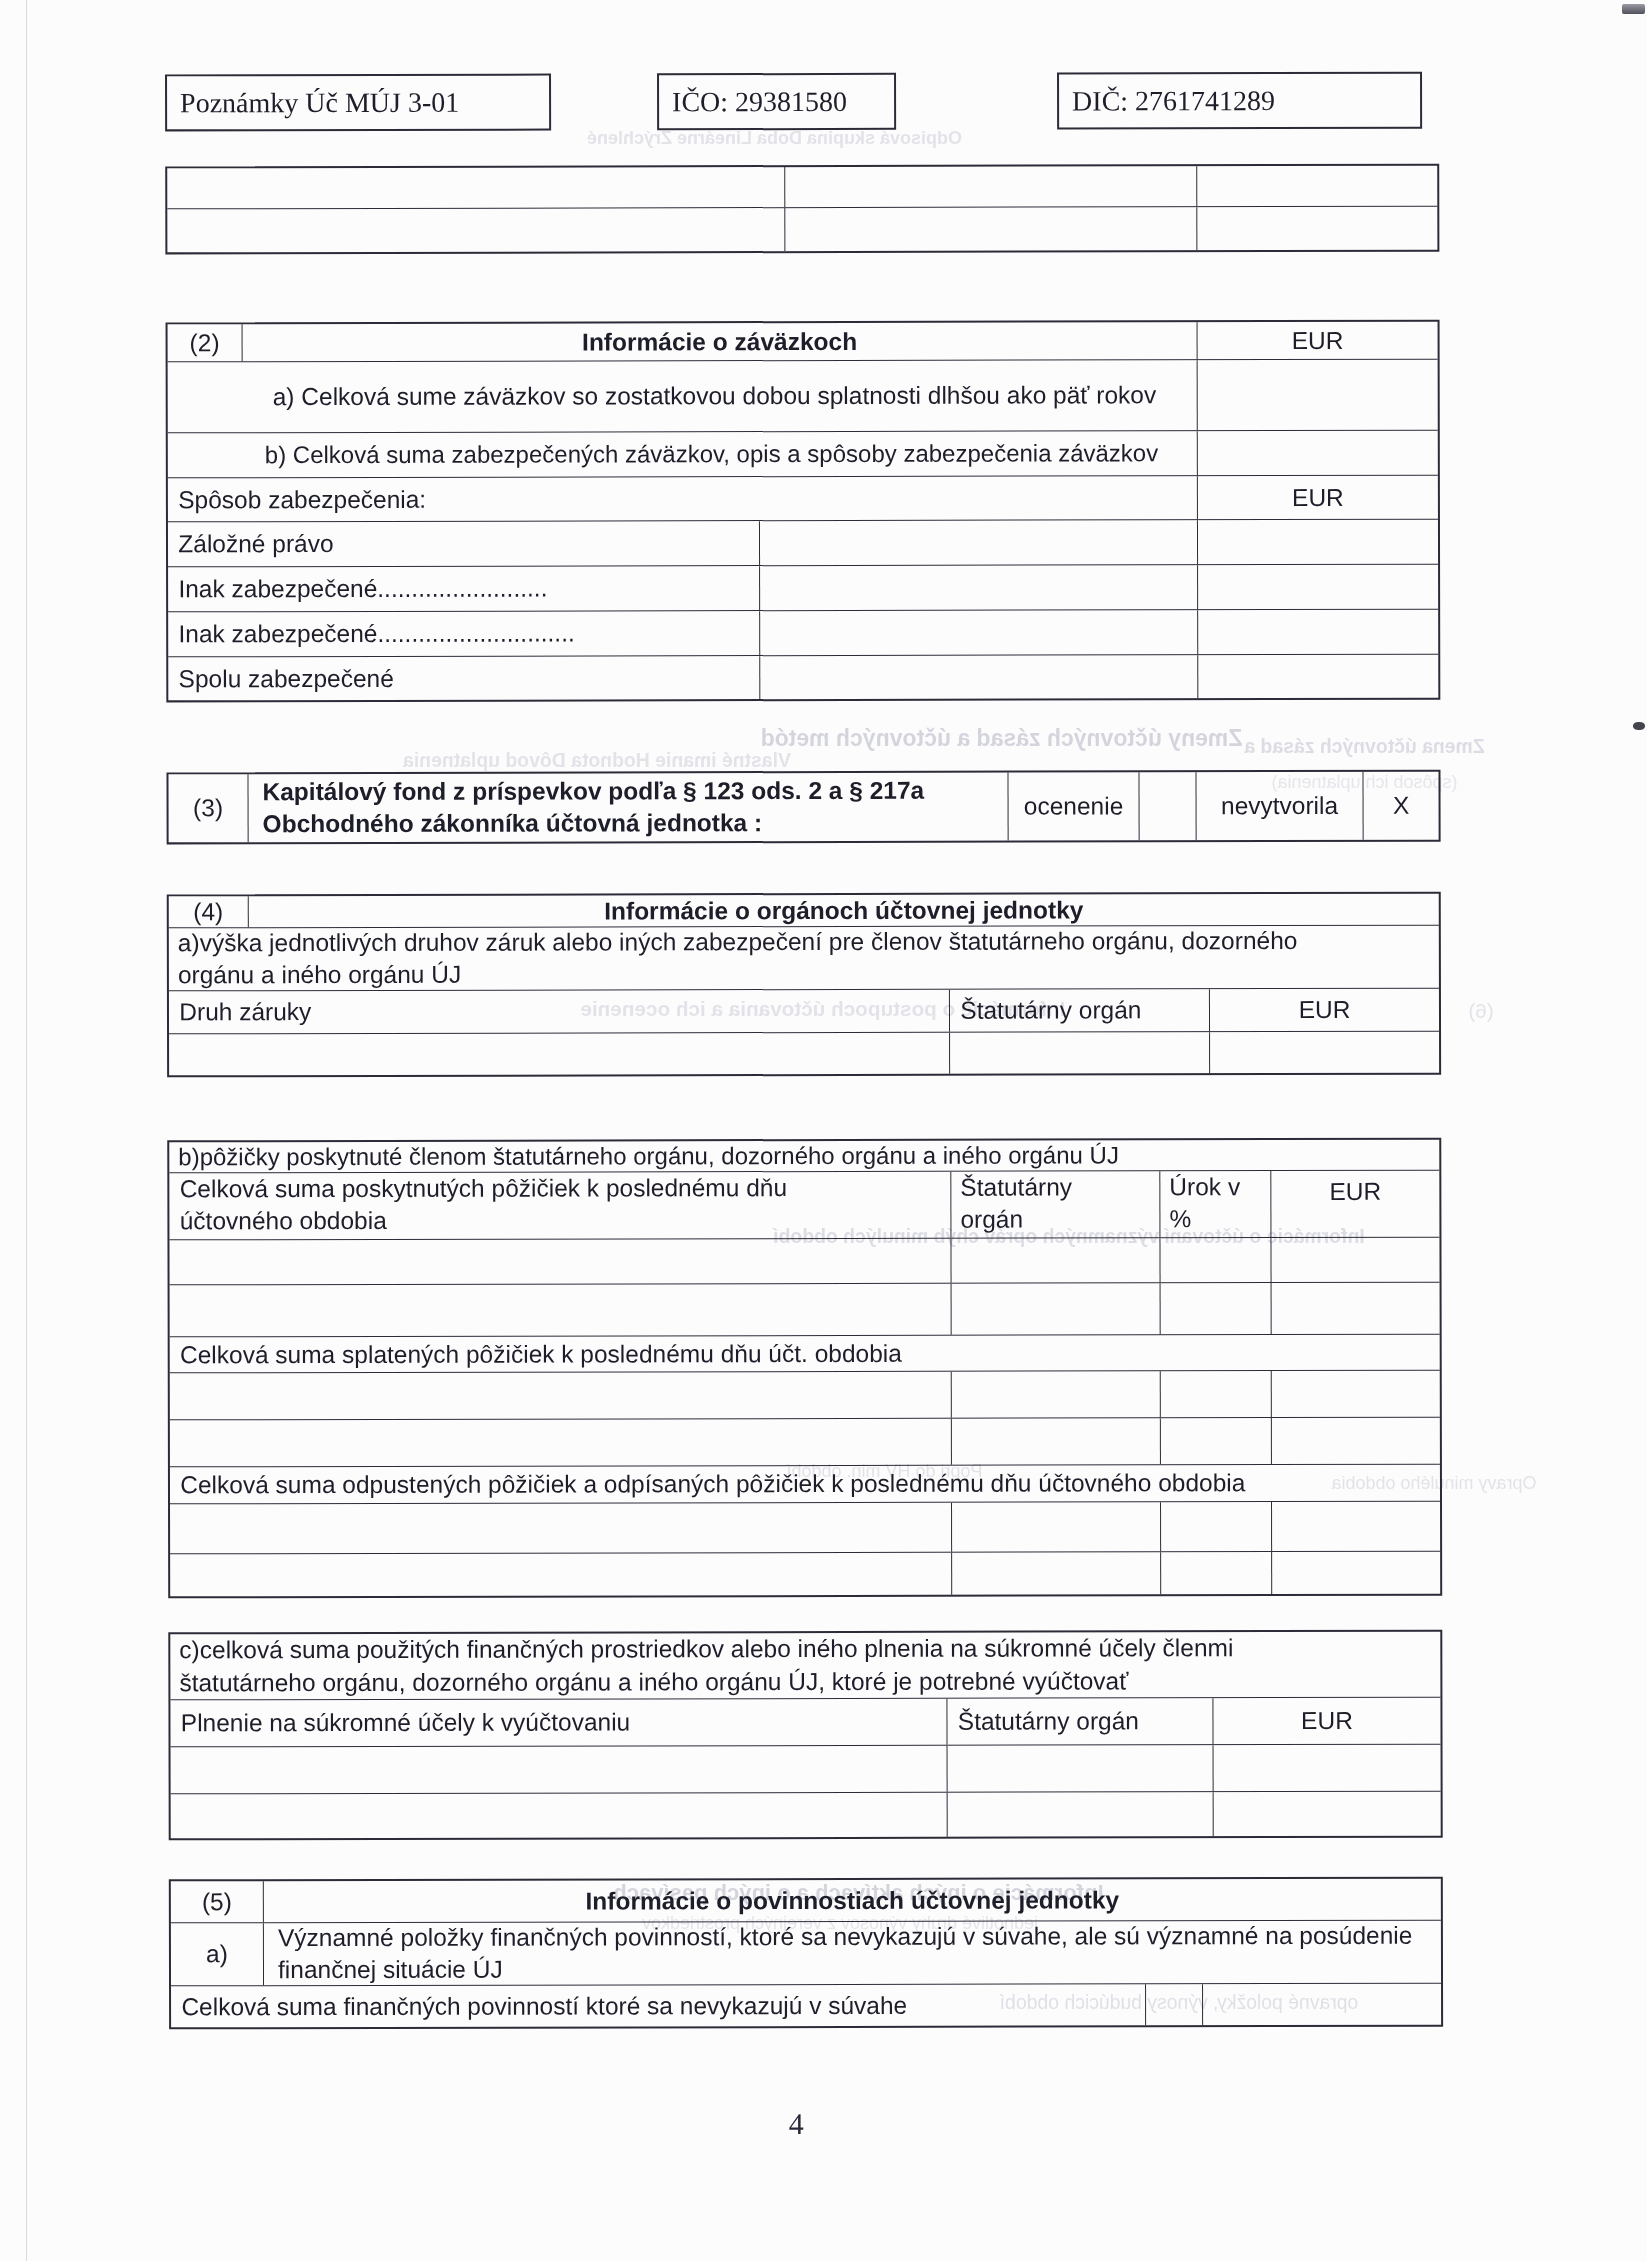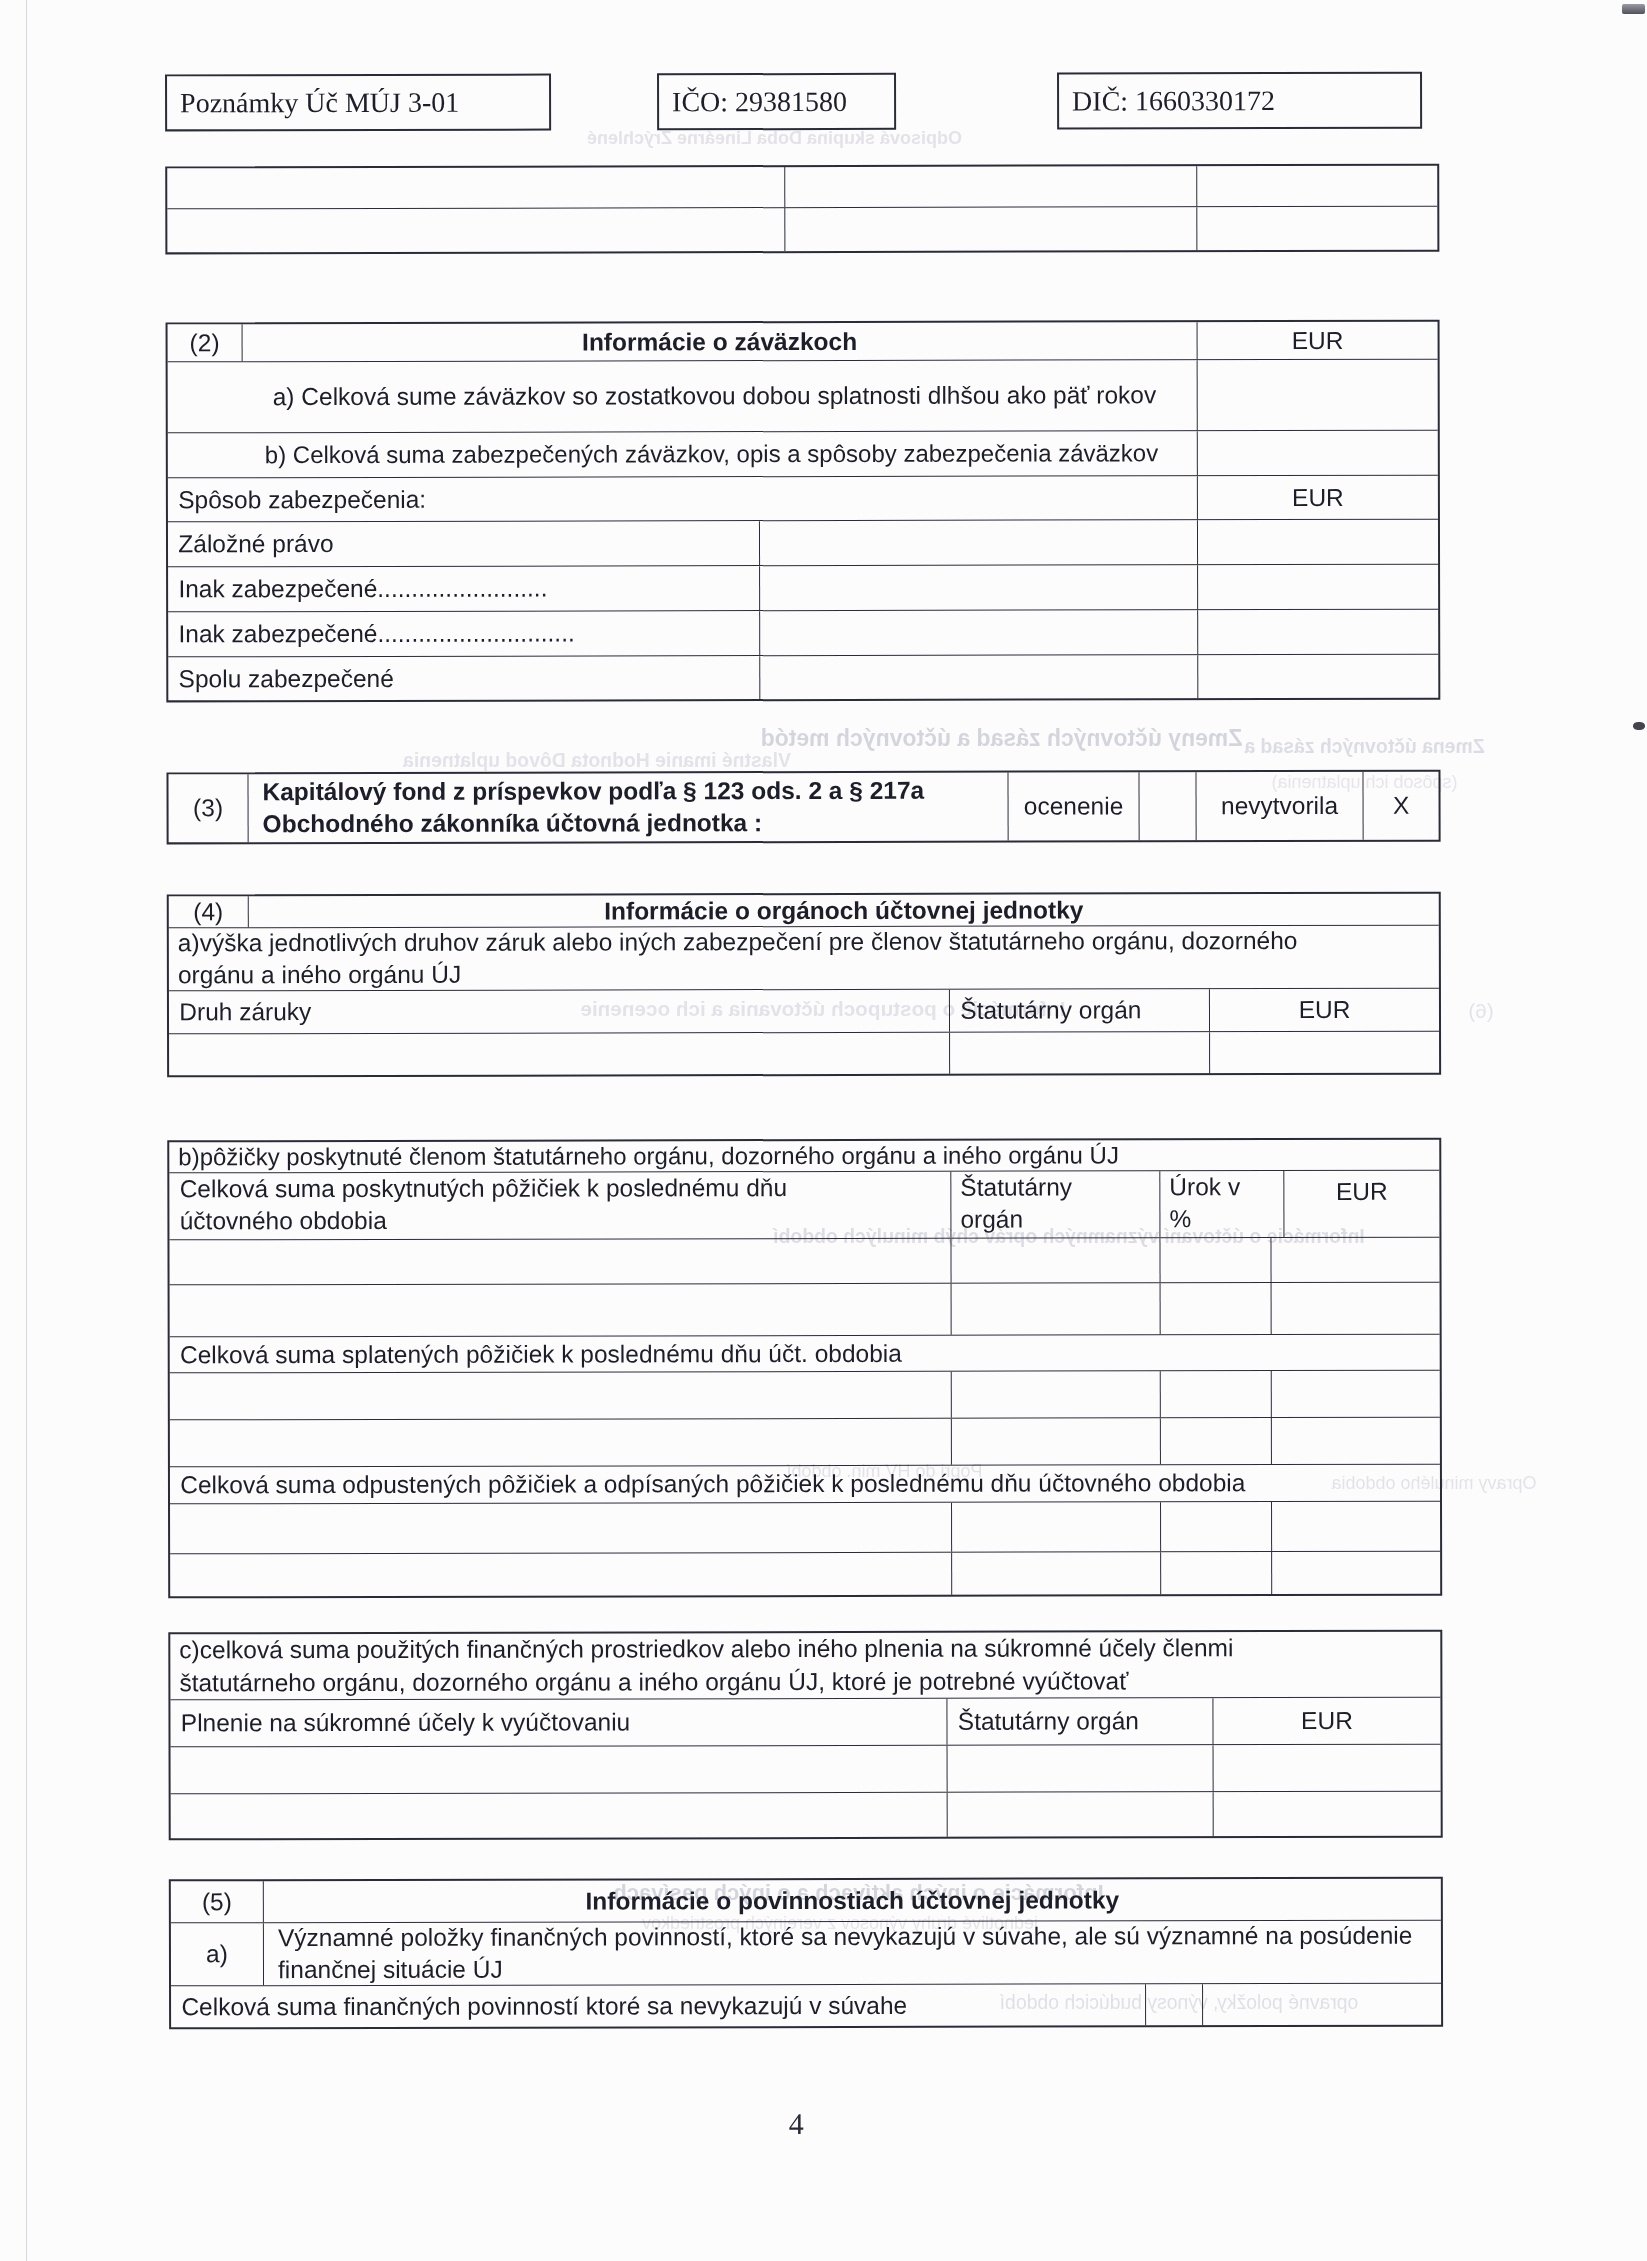--- a/index.html
+++ b/index.html
@@ -72,21 +72,21 @@
 
   <div class="tilt">
 
     <div class="hbox" style="left:167px;top:73px;width:386px;">
       <span>Poznámky Úč MÚJ 3-01</span>
     </div>
     <div class="hbox" style="left:659px;top:73px;width:239px;">
       <span>IČO: 29381580</span>
     </div>
     <div class="hbox" style="left:1059px;top:73px;width:365px;">
-      <span>DIČ: 1660330172</span>
+      <span>DIČ: 2761741289</span>
     </div>
 
     <div class="tbl" style="top:165px;height:88px;">
       <div class="row first" style="height:40px">
         <div class="cell first" style="width:617px"></div>
         <div class="cell" style="width:412px"></div>
         <div class="cell fillc"></div>
       </div>
       <div class="row fill">
         <div class="cell first" style="width:617px"></div>
@@ -180,21 +180,21 @@
           <span style="margin-left:9px">b)pôžičky poskytnuté členom štatutárneho orgánu, dozorného orgánu a iného orgánu ÚJ</span>
         </div>
       </div>
       <div class="row" style="height:67px">
         <div class="cell first np top" style="width:781px">
           <span class="wrap" style="width:646px;margin-left:10.3px">Celková suma poskytnutých pôžičiek k poslednému dňu účtovného obdobia</span>
         </div>
         <div class="cell np top" style="width:209px">
           <span class="wrap" style="width:149px;margin-left:9px">Štatutárny orgán</span>
         </div>
-        <div class="cell np top" style="width:124px">
+        <div class="cell np top" style="width:111px">
           <span class="wrap" style="width:71px;margin-left:9px">Úrok v %</span>
         </div>
         <div class="cell center top fillc">EUR</div>
       </div>
       <div class="row" style="height:45px">
         <div class="cell first" style="width:781px"></div>
         <div class="cell" style="width:209px"></div>
         <div class="cell" style="width:111px"></div>
         <div class="cell fillc"></div>
       </div>

